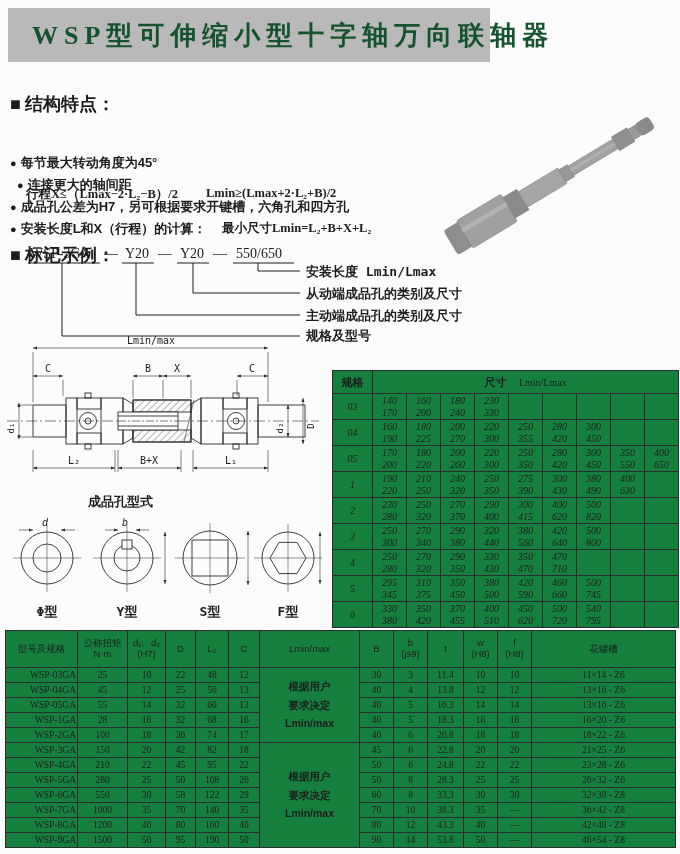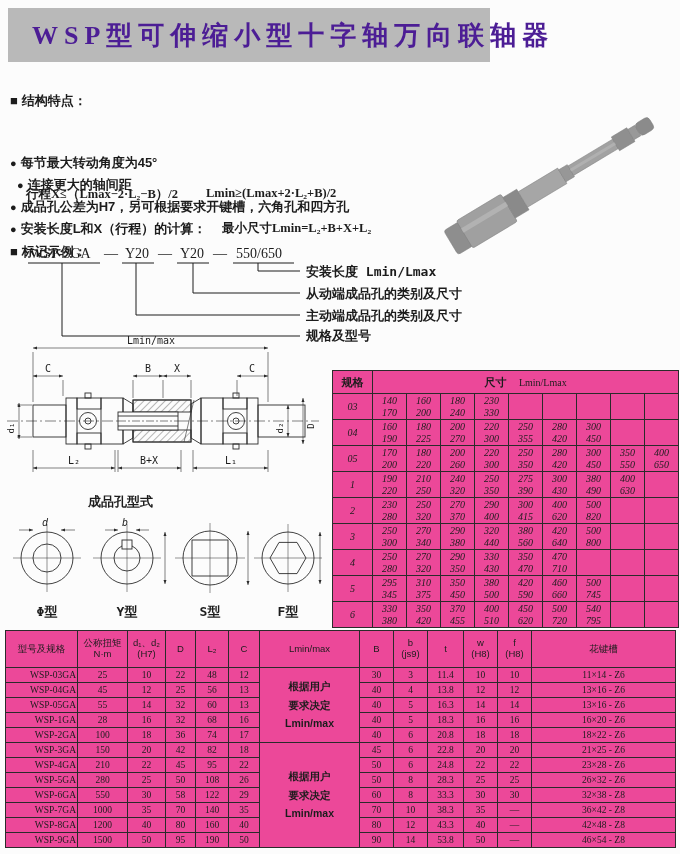--- a/index.html
+++ b/index.html
@@ -3,29 +3,29 @@
 <meta charset="utf-8">
 <style>
   html,body{margin:0;padding:0;}
   body{width:680px;height:854px;position:relative;background:#fcfcfc;overflow:hidden;
        font-family:"Liberation Sans",sans-serif;color:#1c1c1c;}
   .abs{position:absolute;}
   
   #titlebar{left:8px;top:8px;width:482px;height:54px;background:#b9b9b9;
             display:flex;align-items:center;padding-left:24px;box-sizing:border-box;}
   #titlebar h1{margin:0;font-family:"Liberation Serif",serif;font-weight:bold;
-               font-size:26px;letter-spacing:6px;color:#4c1d95;white-space:nowrap;}
+               font-size:26px;letter-spacing:6px;color:#14532d;white-space:nowrap;}
   
-  .sec-head{font-size:13px;font-weight:bold;white-space:nowrap;}
+  .sec-head{font-size:18px;font-weight:bold;white-space:nowrap;}
   .marker{display:inline-block;margin-right:4px;}
   .feat-line{font-size:13px;font-weight:bold;white-space:nowrap;margin-top:40px;}
   .feat-line .bullet{margin-right:4px;font-size:11px;}
   .formula{font-size:12.5px;font-weight:bold;font-family:"Liberation Serif",serif;white-space:nowrap;}
   
-  table{border-collapse:collapse;table-layout:fixed;background:#ec4899;}
+  table{border-collapse:collapse;table-layout:fixed;background:#15803d;}
   #size-table{left:332px;top:370px;width:346px;position:absolute;}
   #size-table td,#size-table th{border:1px solid #2b2b2b;text-align:center;padding:0;
        font-family:"Liberation Serif",serif;font-size:10px;font-weight:normal;}
   #size-table thead tr{height:23px;}
   #size-table tbody tr{height:26px;font-style:italic;}
   #size-table .hdr-cjk{font-family:"Liberation Sans",sans-serif;font-size:11px;font-weight:bold;}
   #size-table td div{line-height:12px;height:12px;}
   #spec-table{left:5px;top:630px;width:670px;position:absolute;}
   #spec-table th,#spec-table td{border:1px solid #2b2b2b;text-align:center;padding:0 1px;
        font-size:9.5px;line-height:1.15;font-family:"Liberation Serif",serif;font-weight:normal;}

